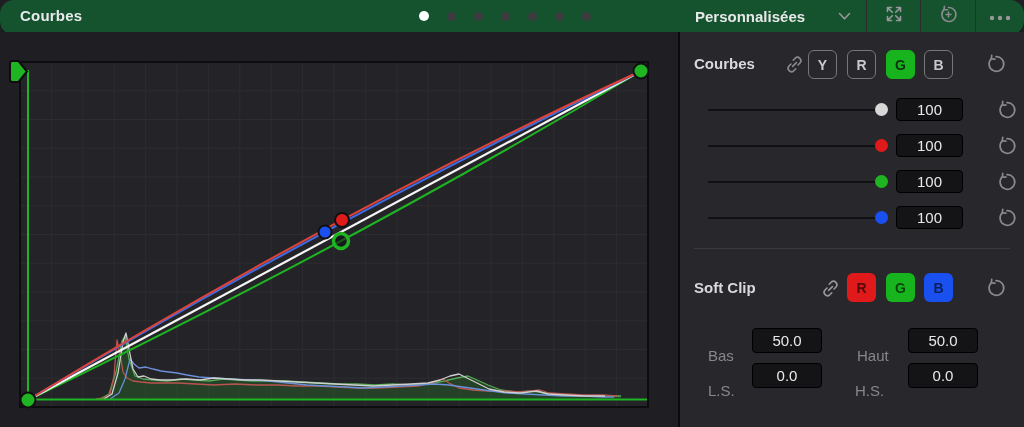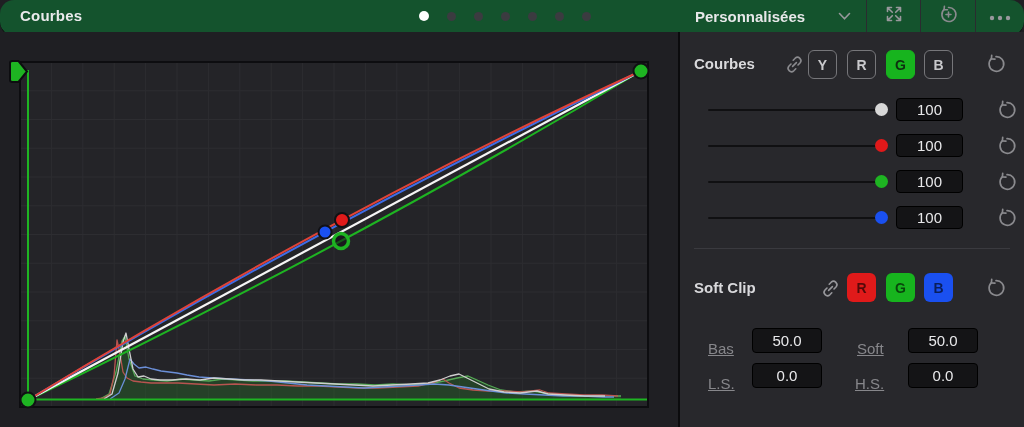--- a/index.html
+++ b/index.html
@@ -74,21 +74,21 @@
     position:absolute; top:0; width:29px; height:29px; border-radius:6px;
     border:none; color:rgba(0,0,0,0.62); font-size:14px; font-weight:700;
     display:flex; align-items:center; justify-content:center; cursor:default;
   }
   .field-row { position:absolute; left:0; width:344px; height:25px; }
   .fbox {
     position:absolute; top:0; width:70px; height:25px;
     background:#141416; border:1px solid #000; border-radius:4px;
     color:#e9e9eb; font-size:15px; text-align:center; line-height:23px;
   }
-  .flabel { position:absolute; top:12px;text-decoration:underline; }
+  .flabel { position:absolute; top:19px; }
 </style>
 </head>
 <body>
 
 <div class="app">
 
   <div class="topbar">
     <div class="tb-title">Courbes</div>
     <div class="tb-dots">
         <span class="tb-dot active"></span>
@@ -275,21 +275,21 @@
         <svg width="22" height="22" viewBox="0 0 21 21">
             <path class="icon-stroke icon-dim" d="M6.1 5.4 A7 7 0 1 0 10.5 3.5"></path>
             <path class="icon-stroke icon-dim" d="M6.4 2.2 L6.1 5.6 L9.5 5.8"></path>
           </svg>
       </span>
     </div>
 
     <div class="field-row" style="top:296px">
       <span class="flabel rp-sublabel" style="left:28px">Bas</span>
       <div class="fbox" style="left:72px">50.0</div>
-      <span class="flabel rp-sublabel" style="left:177px">Soft</span>
+      <span class="flabel rp-sublabel" style="left:177px">Haut</span>
       <div class="fbox" style="left:228px">50.0</div>
     </div>
     <div class="field-row" style="top:331px">
       <span class="flabel rp-sublabel" style="left:28px">L.S.</span>
       <div class="fbox" style="left:72px">0.0</div>
       <span class="flabel rp-sublabel" style="left:175px">H.S.</span>
       <div class="fbox" style="left:228px">0.0</div>
     </div>
   </div>
 </div>

